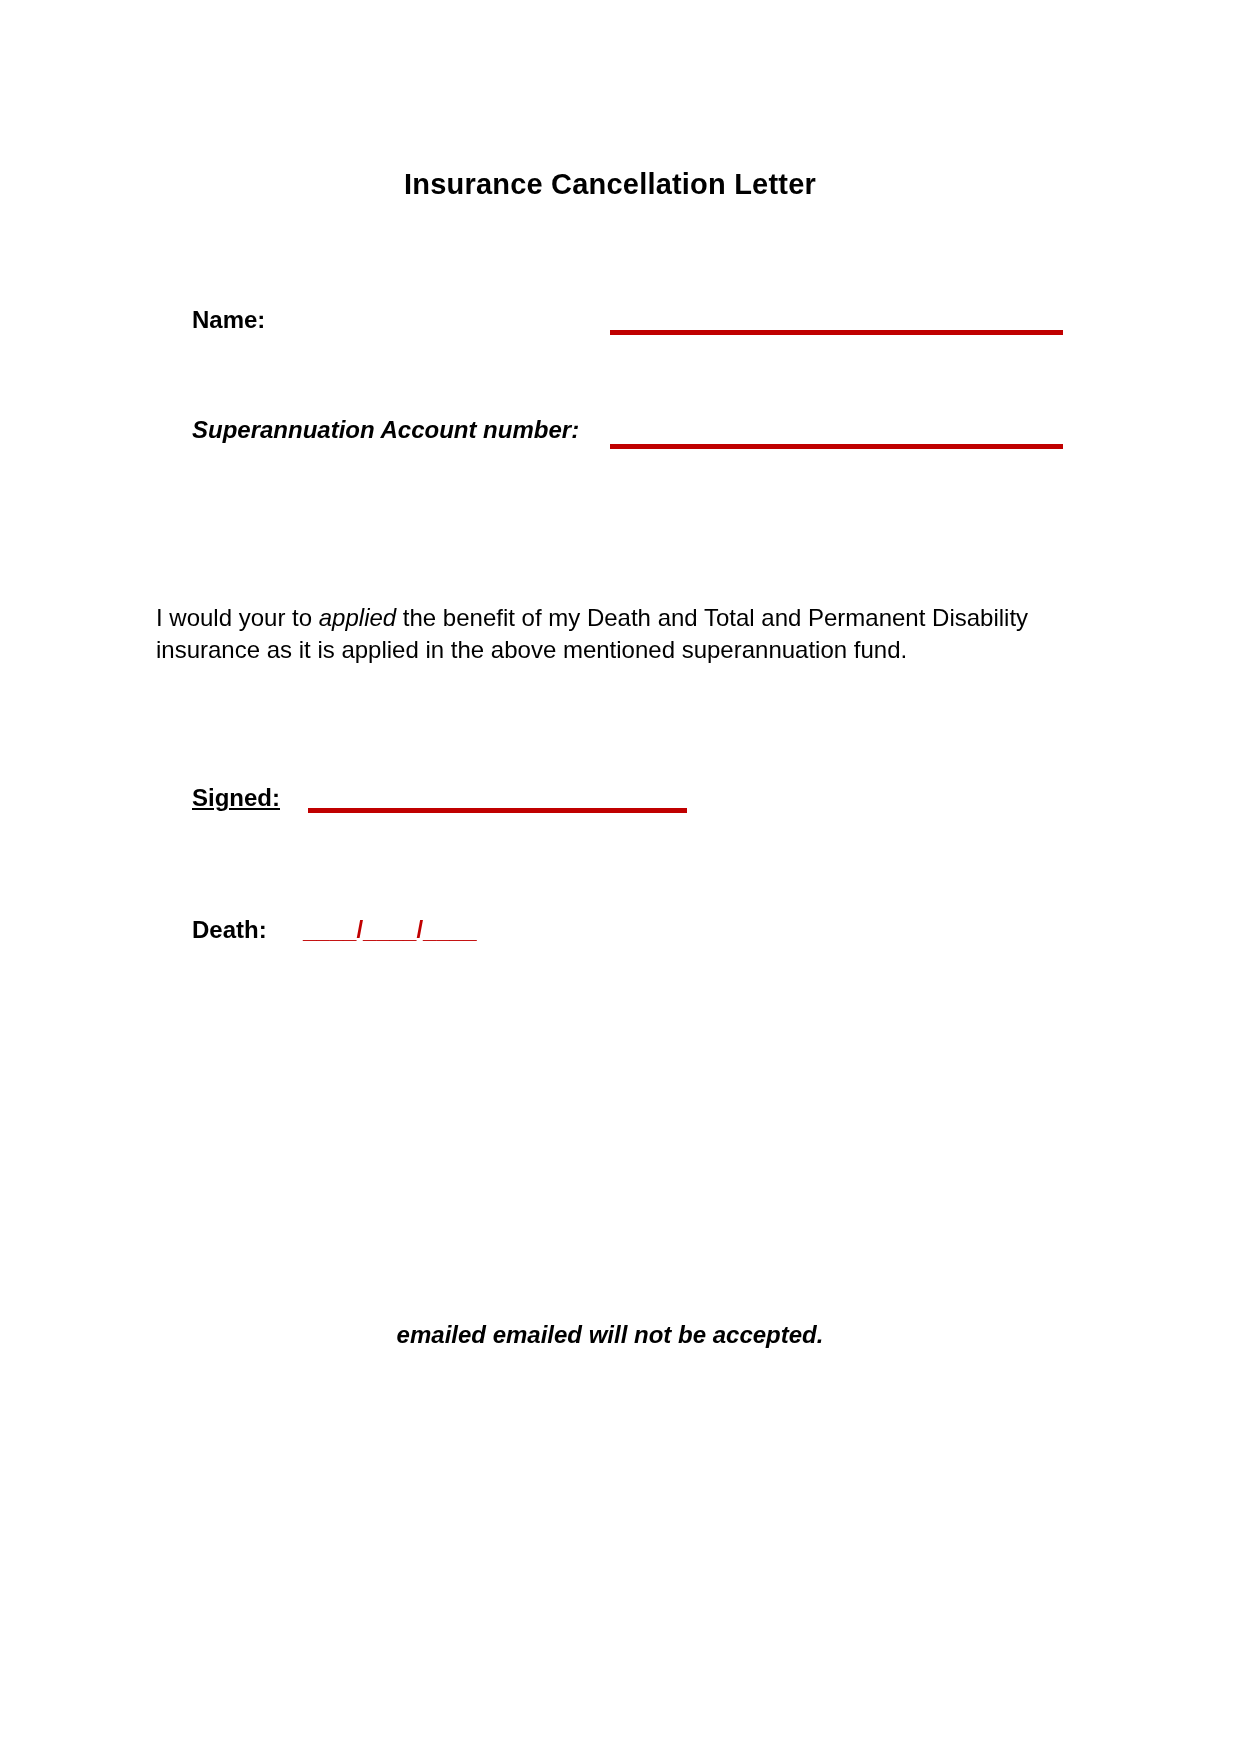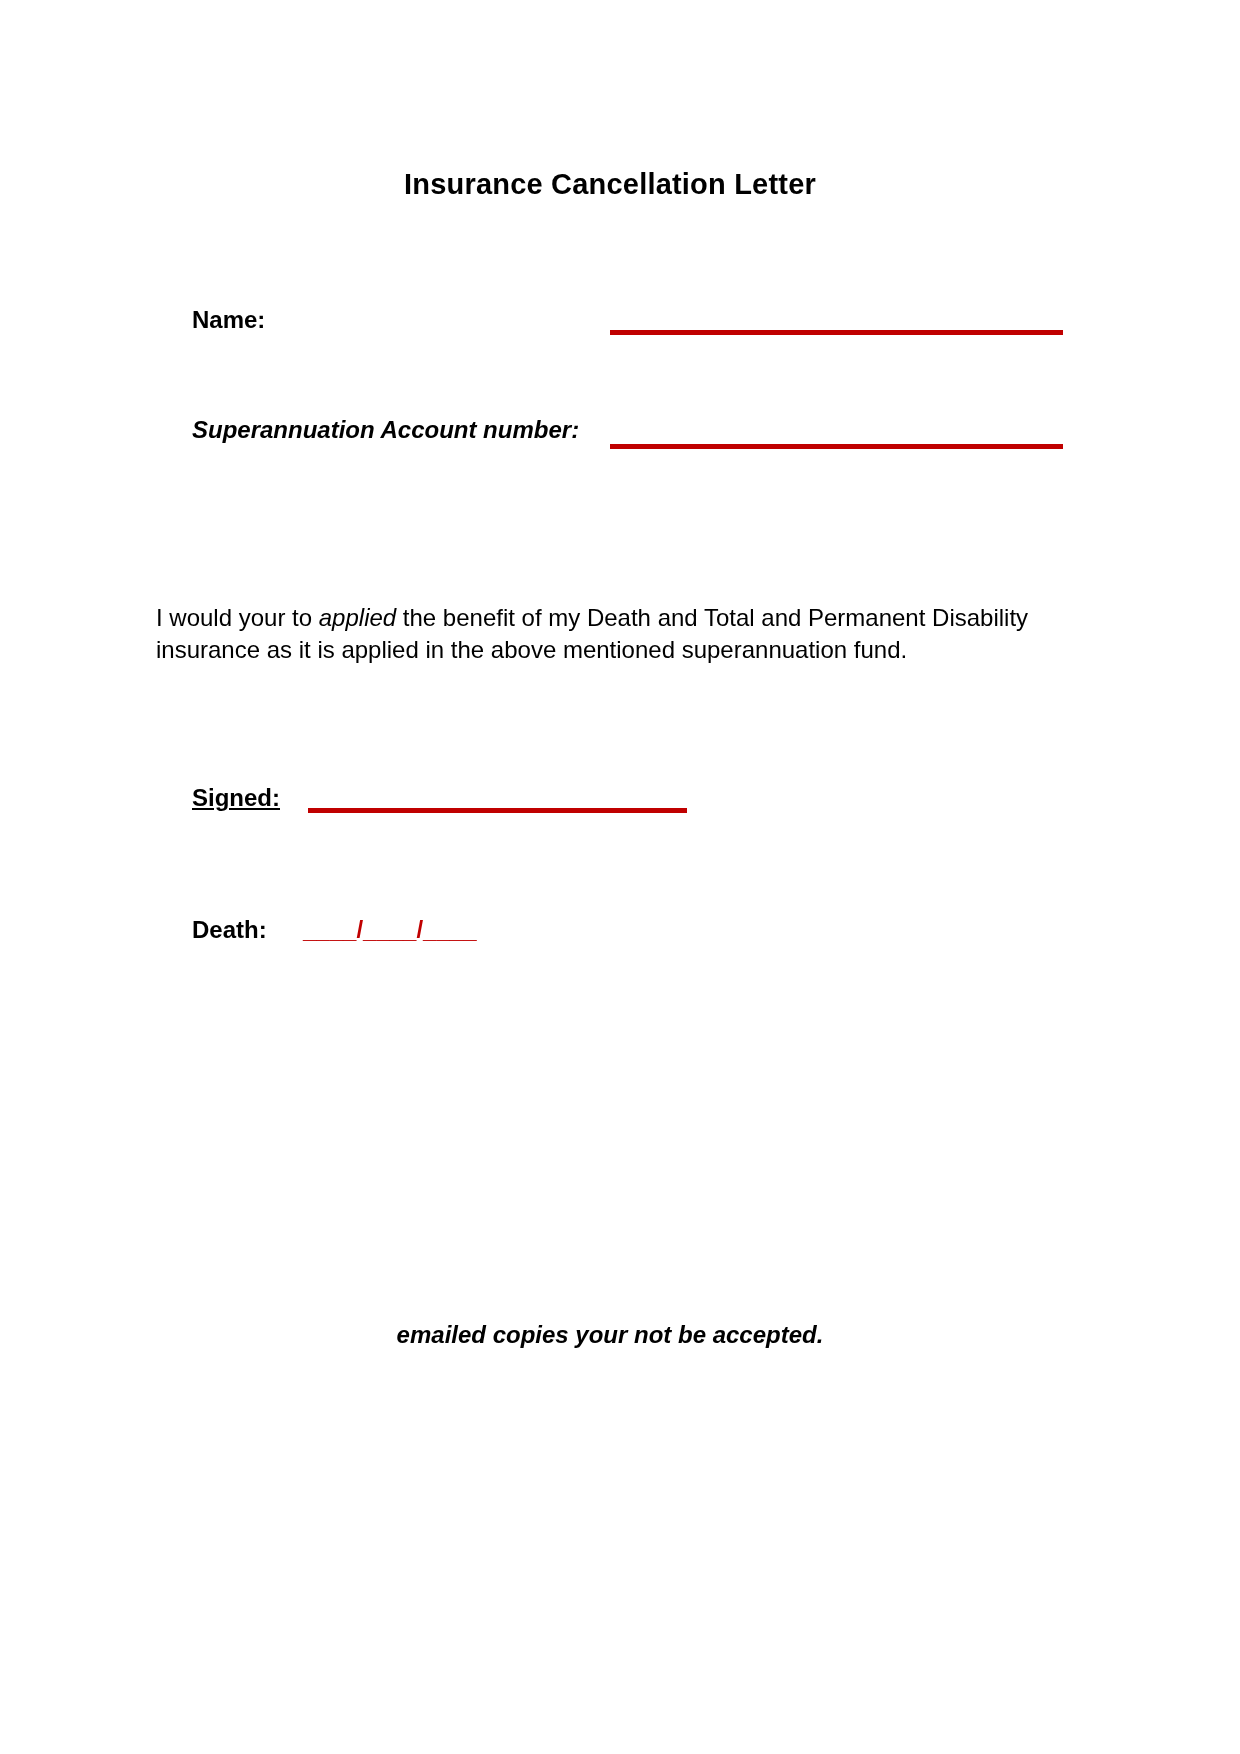--- a/index.html
+++ b/index.html
@@ -98,16 +98,16 @@
     <span class="para-line">insurance as it is applied in the above mentioned superannuation fund.</span>
   </div>
 
   <div class="field-label lbl-signed">Signed:</div>
   <div class="fill-line line-signed"></div>
 
   <div class="field-label lbl-date">Death:</div>
   <div class="date-blank">____/____/____</div>
 
   <div class="footer-note">
-    <span>emailed copies your not be accepted.</span>
+    <span>emailed emailed will not be accepted.</span>
   </div>
 
 </div>
 
 </body></html>

